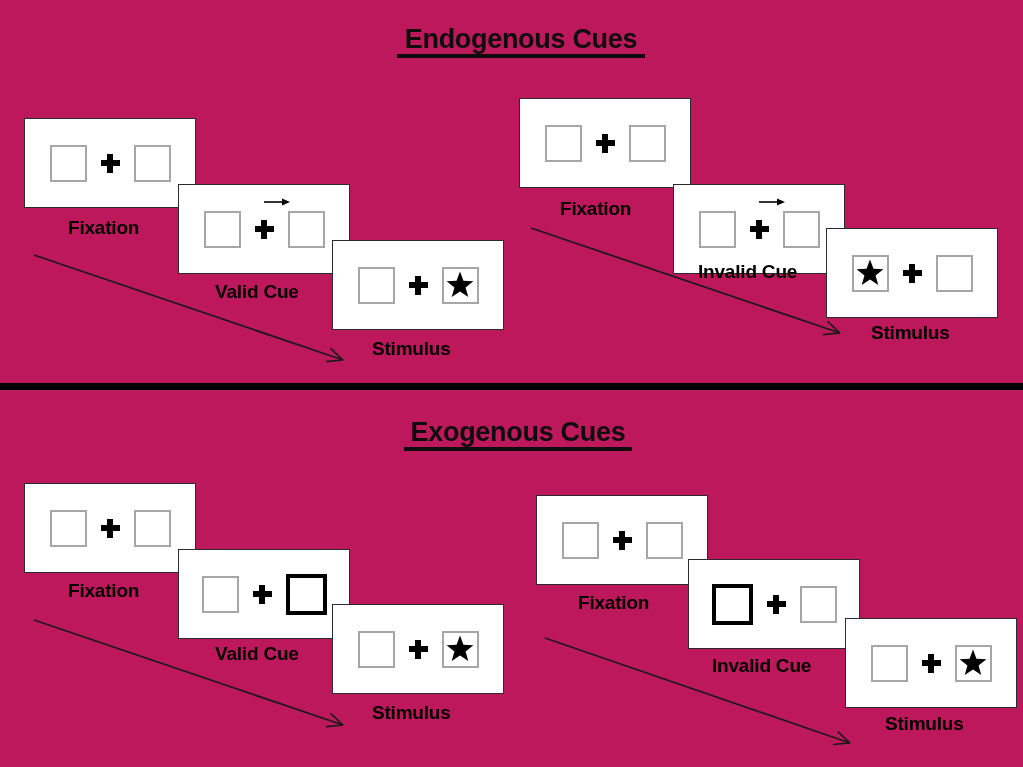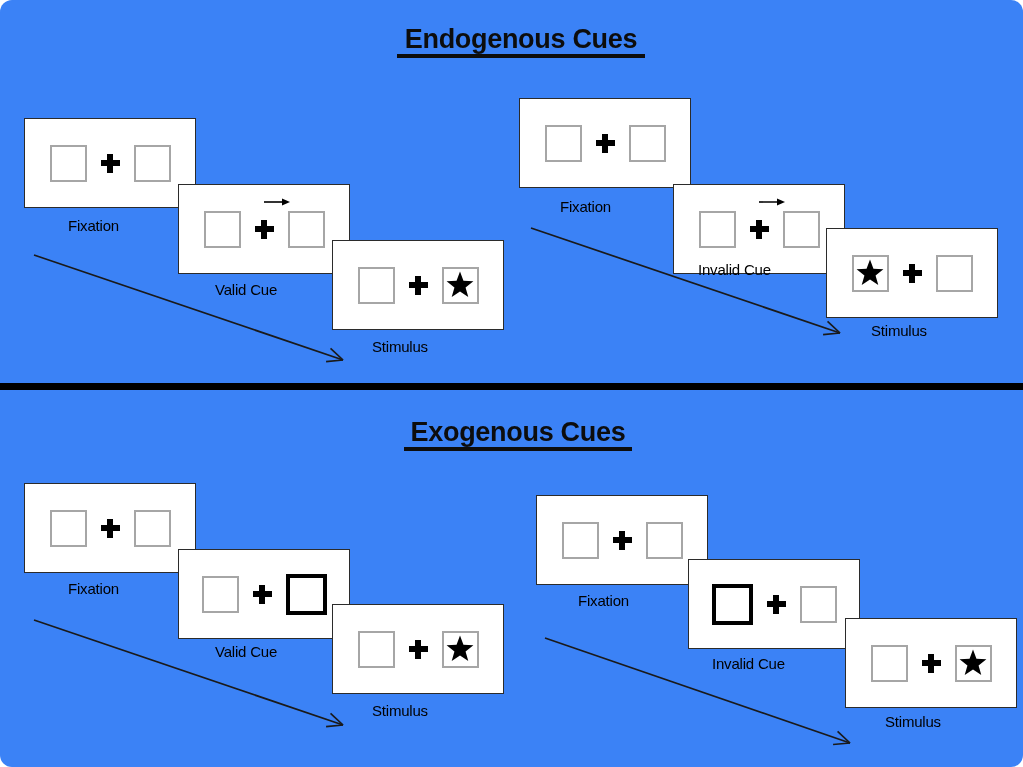--- a/index.html
+++ b/index.html
@@ -9,23 +9,22 @@
     background: #ffffff;
   }
   body {
     font-family: "Liberation Sans", sans-serif;
     color: #000000;
   }
   #canvas {
     position: relative;
     width: 1023px;
     height: 767px;
-    background: #3b82f6;
+    background: #be185d;
     overflow: hidden;
-    border-radius: 12px;
   }
 
   
   .section-title {
     position: absolute;
     font-size: 27px;
     font-weight: bold;
     letter-spacing: -0.3px;
     text-align: center;
     white-space: nowrap;
@@ -116,22 +115,22 @@
   
   .star {
     width: 30px;
     height: 30px;
     display: block;
   }
 
   
   .stage-label {
     position: absolute;
-    font-size: 15px;
-    font-weight: normal;
+    font-size: 19px;
+    font-weight: bold;
     color: #000000;
     white-space: nowrap;
     letter-spacing: -0.2px;
   }
 
   
   .time-arrow {
     position: absolute;
     pointer-events: none;
     overflow: visible;

